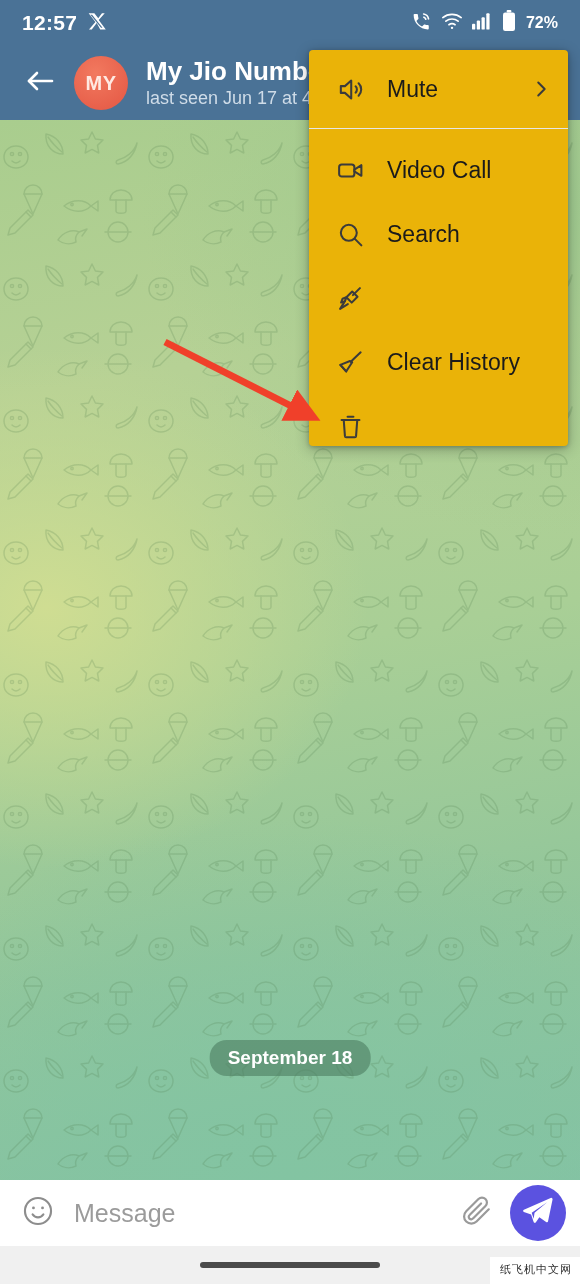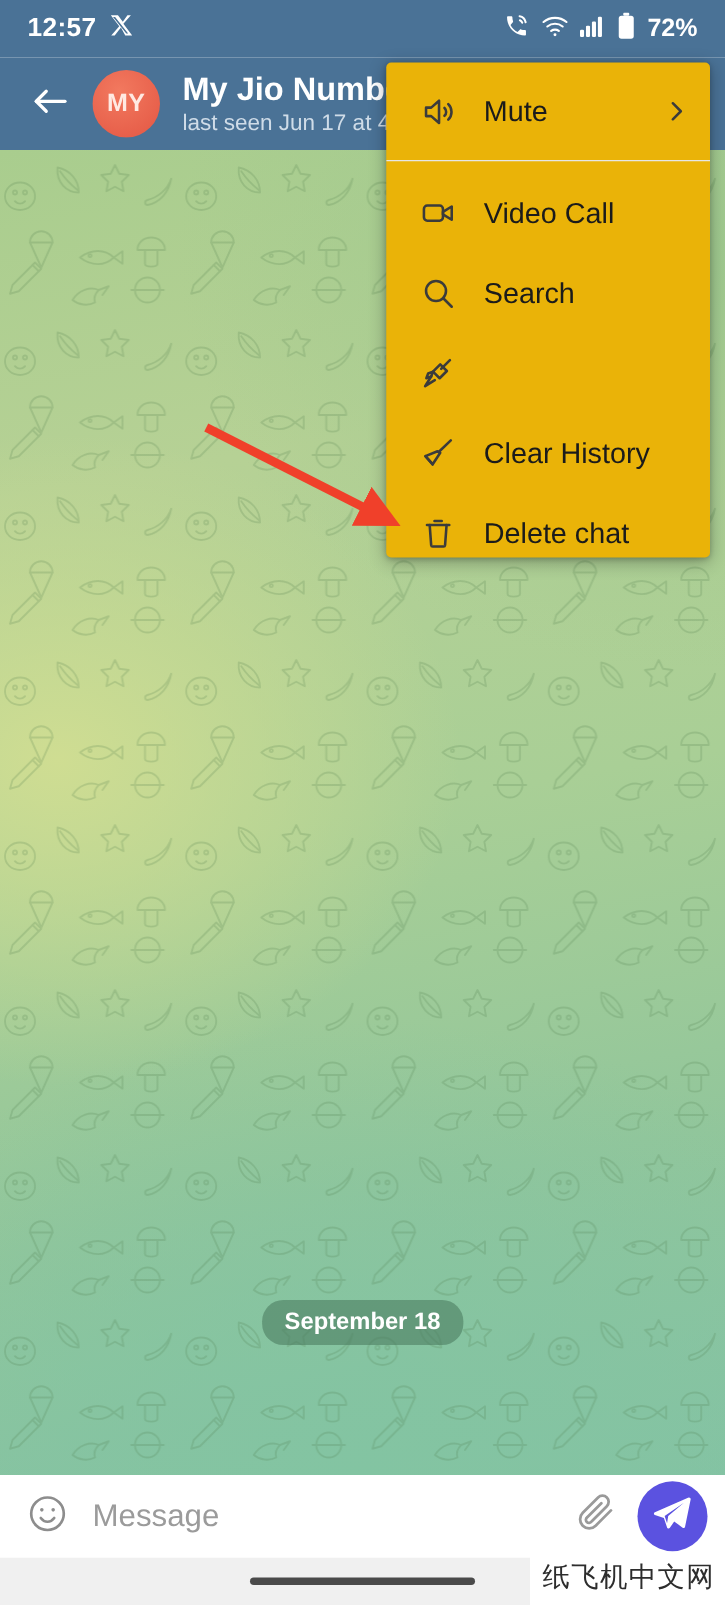--- a/index.html
+++ b/index.html
@@ -23,21 +23,21 @@
     position:absolute; top:0; left:0; width:580px; height:46px;
     background:#4a7296;
     display:flex; align-items:center;
     padding:0 22px;
     color:#ffffff;
   }
   #status-left { display:flex; align-items:center; gap:10px; }
   #status-time { font-size:21px; font-weight:600; letter-spacing:.3px; }
   #status-right { margin-left:auto; display:flex; align-items:center; gap:9px; }
   .sb-icon { display:block; }
-  #battery-pct { font-size:20px; font-weight:600; margin-left:1px; }
+  #battery-pct { font-size:16px; font-weight:600; margin-left:1px; }
 
   
   #chat-header {
     position:absolute; top:46px; left:0; width:580px; height:74px;
     background:#4a7296;
     display:flex; align-items:center;
     padding:0 16px 0 20px;
     overflow:hidden;
   }
   #back-button {
@@ -191,21 +191,21 @@
   #home-indicator {
     width:180px; height:6px; border-radius:3px; background:#4a4a4a;
     cursor:pointer;
   }
 
   
   #watermark {
     position:absolute; right:0; bottom:0;
     background:#ffffff;
     padding:5px 8px 7px 10px;
-    font-size:22px; color:#2d2d2d;
+    font-size:11px; color:#2d2d2d;
     letter-spacing:1px;
     z-index:40;
     font-family:"DejaVu Sans", sans-serif;
   }
 </style>
 </head>
 <body>
 
 <div id="phone">
 
@@ -391,21 +391,20 @@
       </div>
 
       <div class="menu-item">
         <span class="menu-icon">
           <svg width="29" height="29" viewBox="0 0 24 24" fill="none" stroke="#3b3b3b" stroke-width="1.7" stroke-linecap="round" stroke-linejoin="round">
             <path d="M4.6 6.6h14.8"></path>
             <path d="M9.6 4h4.8"></path>
             <path d="M6.4 6.6 7.4 20a1 1 0 0 0 1 .9h7.2a1 1 0 0 0 1-.9l1-13.4"></path>
           </svg>
         </span>
-        <span class="menu-label">Delete chat</span>
       </div>
 
     </div>
   </div>
 
   <div id="input-bar">
     <div id="emoji-button">
       <span>
         <svg width="34" height="34" viewBox="0 0 24 24" fill="none" stroke="#8d8d8d" stroke-width="1.5" stroke-linecap="round">
           <circle cx="12" cy="12" r="9.2"></circle>

